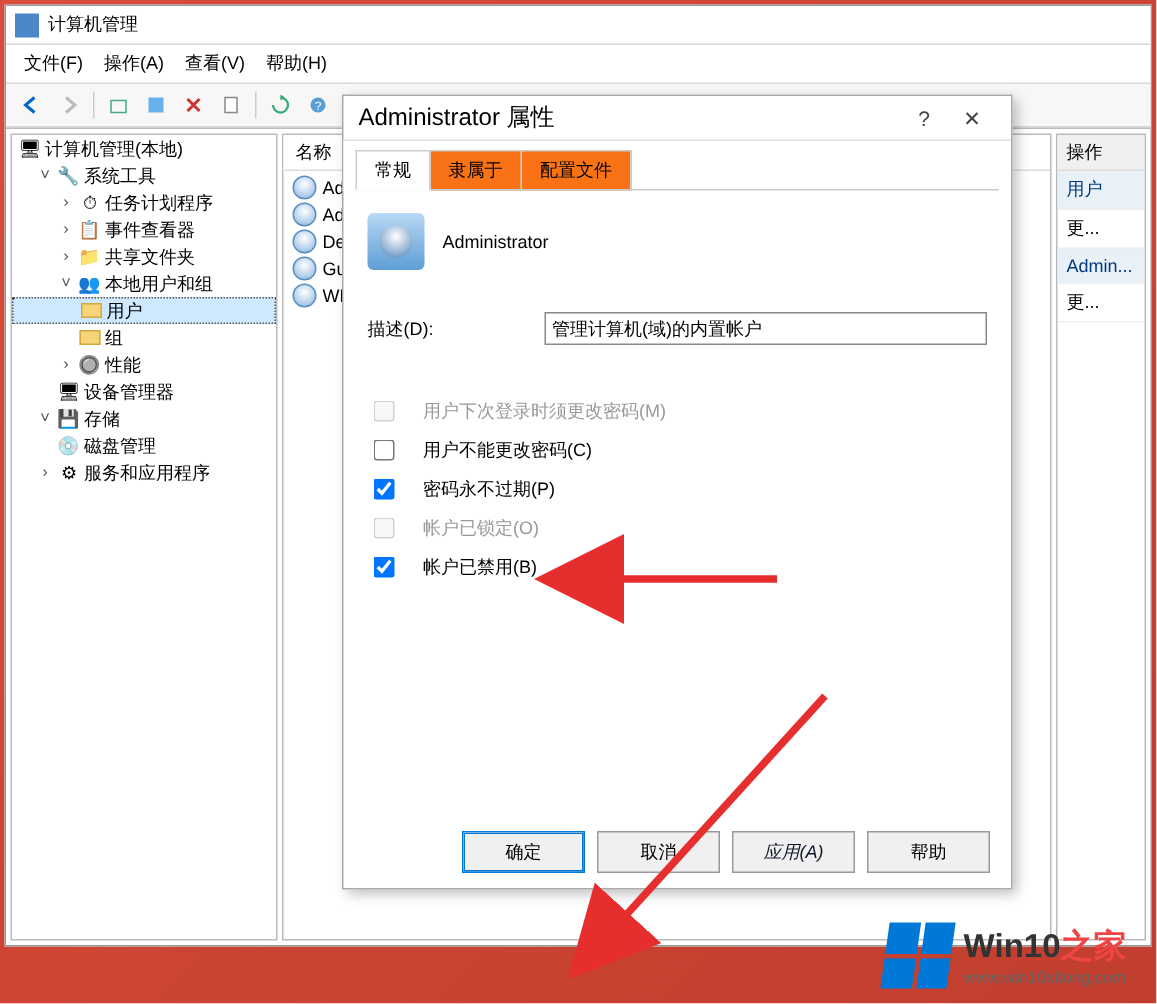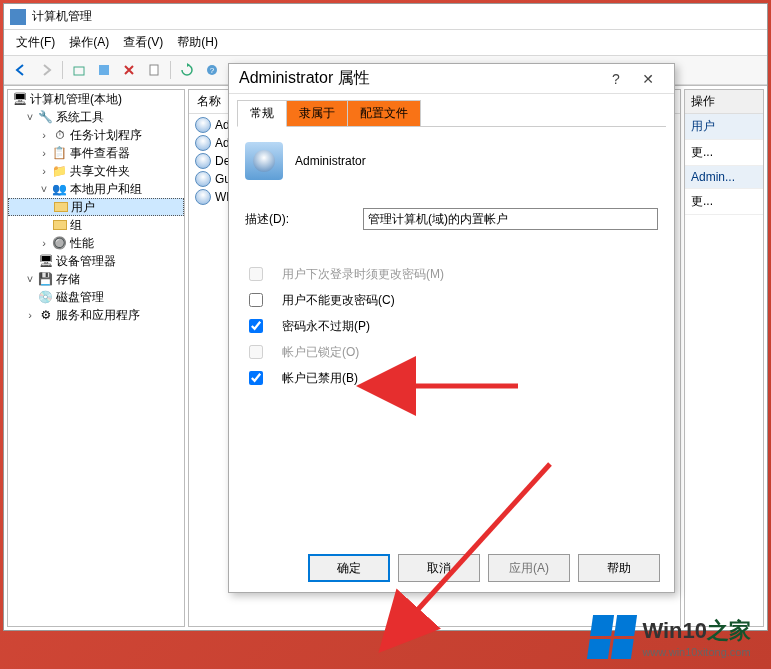--- a/index.html
+++ b/index.html
@@ -12,21 +12,21 @@
   height: 669px;
   position: relative;
   overflow: hidden;
 }
 .desktop-bg { position:absolute; inset:0; background:linear-gradient(135deg,#d94b3a 0%,#c13e2e 100%); }
 .win10-logo { position:absolute; right:20px; bottom:10px; display:flex; align-items:center; gap:8px; }
 .win10-logo .sq { width:44px; height:44px; display:grid; grid-template-columns:1fr 1fr; grid-template-rows:1fr 1fr; gap:3px; transform:skewX(-8deg); }
 .win10-logo .sq div { background:#0078d7; }
 .win10-logo .txt { display:flex; flex-direction:column; }
 .win10-logo .t1 { font-size:22px; font-weight:600; color:#333; }
-.win10-logo .t1 b { color:#14532d; font-weight:600; }
+.win10-logo .t1 b { color:#ef4444; font-weight:600; }
 .win10-logo .t2 { font-size:11px; color:#666; }
 
 .mmc { position:absolute; left:3px; top:3px; width:765px; height:628px; background:#fff; border:1px solid #999; display:flex; flex-direction:column; }
 .titlebar { background:#fff; border-bottom:1px solid #d8d8d8; height:26px; display:flex; align-items:center; padding:0 6px; gap:6px; }
 .titlebar .ico { width:16px; height:16px; background:#4a88c7; }
 .menubar { display:flex; gap:2px; padding:2px 6px; border-bottom:1px solid #d8d8d8; background:#fff; }
 .menubar span { padding:2px 6px; }
 .toolbar { display:flex; align-items:center; gap:3px; padding:3px 6px; border-bottom:1px solid #d8d8d8; background:#f7f7f7; }
 .toolbar .btn { width:22px; height:22px; display:flex; align-items:center; justify-content:center; border:1px solid transparent; }
 .toolbar .sep { width:1px; height:18px; background:#ccc; margin:0 2px; }
@@ -39,21 +39,21 @@
 .ticon { width:16px; height:16px; display:inline-flex; align-items:center; justify-content:center; font-size:12px; }
 .folder { background:#f6d57a; border:1px solid #d4a83c; width:14px; height:10px; }
 .ind1 { padding-left:16px; } .ind2 { padding-left:30px; } .ind3 { padding-left:44px; }
 
 .center { flex:1; border:1px solid #bbb; margin:3px 0; background:#fff; display:flex; flex-direction:column; }
 .col-head { background:#fff; border-bottom:1px solid #ddd; padding:3px 8px; font-weight:400; }
 .list { padding:2px; }
 .list-row { display:flex; align-items:center; gap:4px; height:18px; padding-left:4px; }
 .uicon { width:16px; height:16px; background:radial-gradient(circle at 50% 35%,#fff,#8ab4e0); border-radius:50%; border:1px solid #5a8ec0; }
 
-.right { width:80px; border:1px solid #bbb; margin:3px; background:#fff; overflow:hidden; }
+.right { width:60px; border:1px solid #bbb; margin:3px; background:#fff; overflow:hidden; }
 .right-head { background:#f0f0f0; padding:3px 6px; border-bottom:1px solid #ddd; }
 .right-item { padding:4px 6px; border-bottom:1px solid #eee; overflow:hidden; white-space:nowrap; }
 .right-item.blue { background:#e8f0f8; color:#003a80; }
 
 
 .dlg { position:absolute; left:228px; top:63px; width:447px; height:530px; background:#fff; border:1px solid #aaa; box-shadow:3px 3px 8px rgba(0,0,0,0.25); display:flex; flex-direction:column; }
 .dlg-title { height:30px; display:flex; align-items:center; padding:0 10px; border-bottom:1px solid #e0e0e0; }
 .dlg-title .t { flex:1; font-size:16px; }
 .dlg-title .qm, .dlg-title .cl { width:32px; height:24px; display:flex; align-items:center; justify-content:center; color:#444; font-size:14px; }
 .tabs { display:flex; padding:6px 8px 0 8px; background:#fff; }
@@ -68,21 +68,21 @@
 .row { display:flex; align-items:center; margin-bottom:14px; }
 .row label { width:118px; }
 .row input[type=text] { flex:1; border:1px solid #888; height:22px; padding:0 4px; font-family:inherit; font-size:12px; }
 .row input.focus { border-color:#0078d7; outline:1px solid #0078d7; }
 .chk { display:flex; align-items:center; gap:16px; margin:6px 0 6px 0; }
 .chk input { width:14px; height:14px; }
 .chk.dis { color:#999; }
 .dlg-foot { display:flex; gap:8px; justify-content:flex-end; padding:10px 14px; }
 .dlg-foot button { width:82px; height:28px; border:1px solid #999; background:#f0f0f0; font-family:inherit; font-size:12px; }
 .dlg-foot button.def { border:1px solid #0078d7; box-shadow:inset 0 0 0 1px #0078d7; }
-.dlg-foot button:disabled { color:#737373; }
+.dlg-foot button:disabled { color:#0f172a;font-style:italic; }
 
 .arrow { position:absolute; pointer-events:none; }
 .arrow svg { overflow:visible; }
 </style>
 </head>
 <body>
 
 <div class="desktop-bg"></div>
 
 <div class="mmc">

